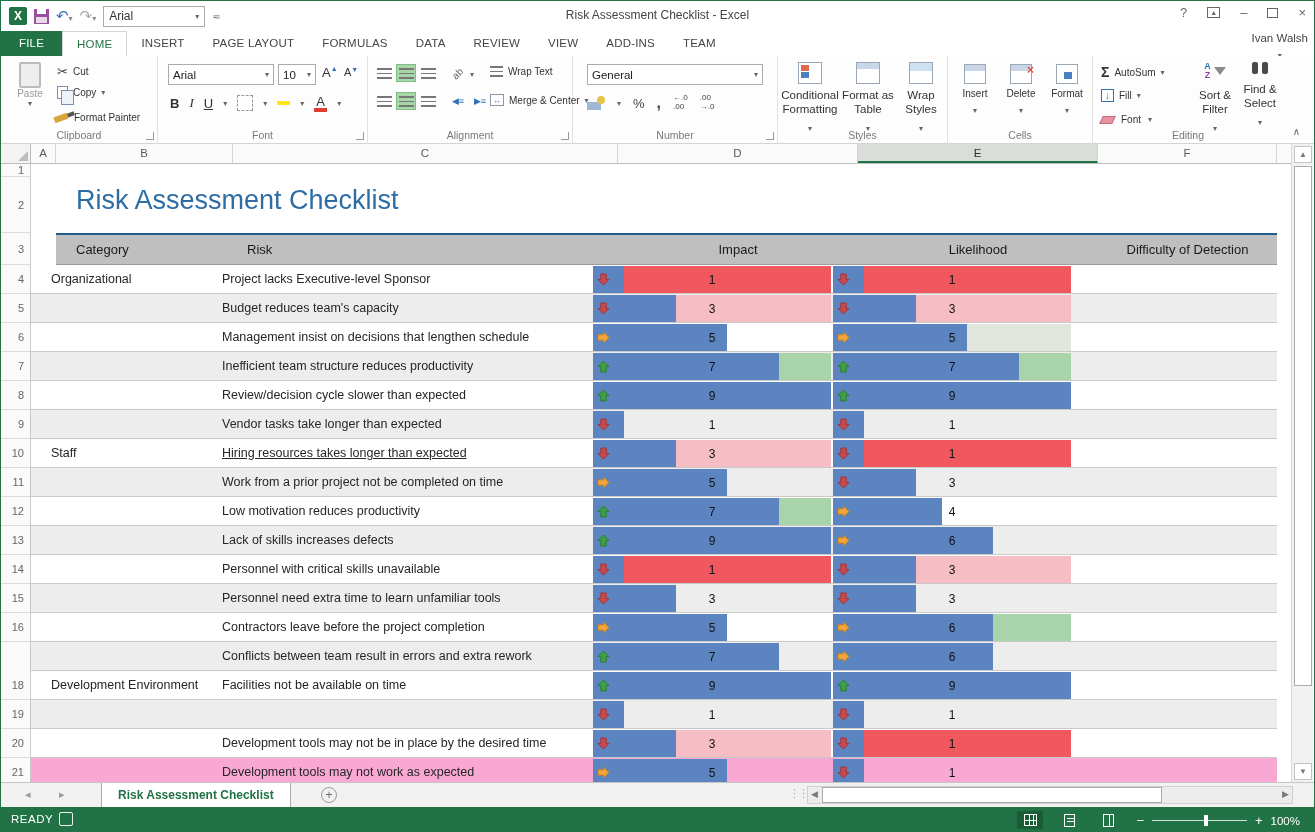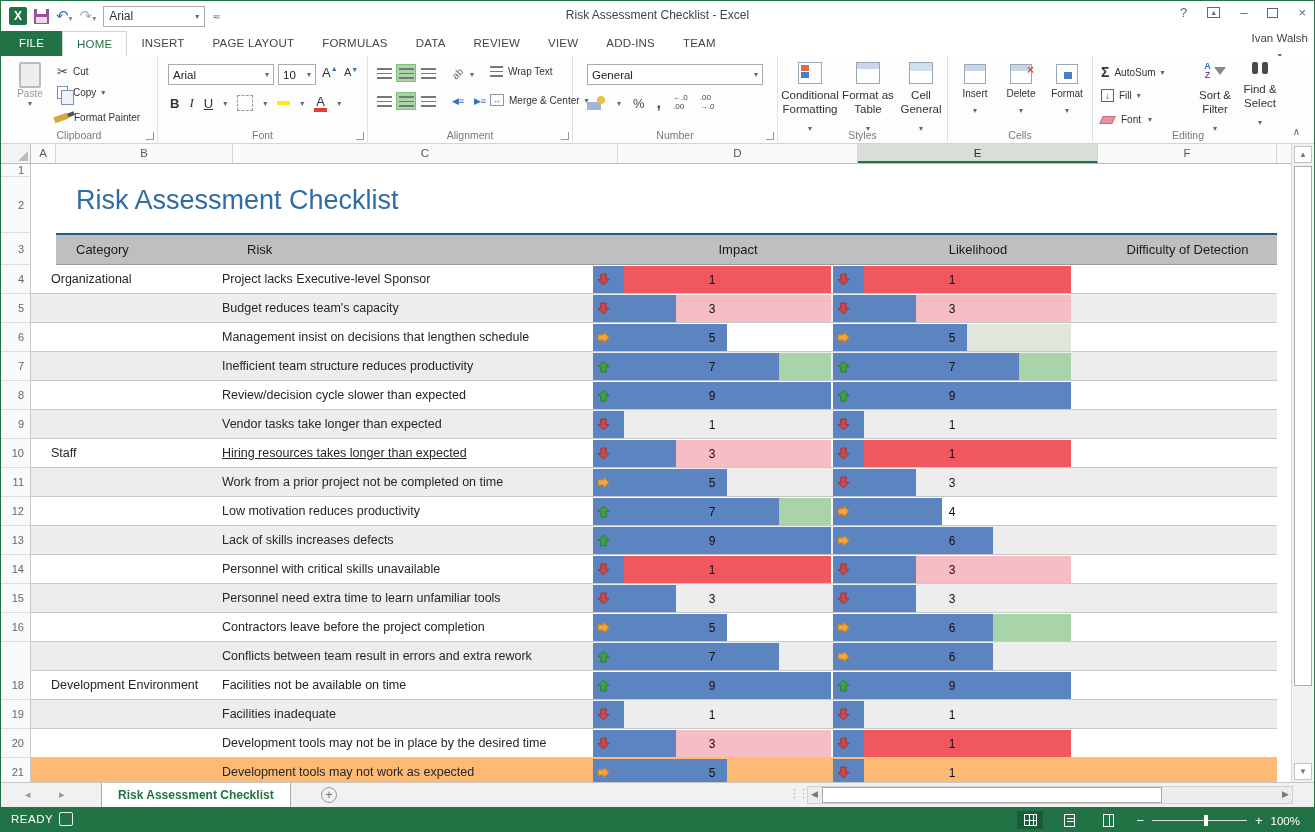--- a/index.html
+++ b/index.html
@@ -283,21 +283,21 @@
         <div class="big-label">Conditional Formatting</div>
         <span class="drop">▾</span>
       </div>
       <div class="abs" style="left:62px;top:6px;width:56px;text-align:center">
         <span class="mini-grid" style="display:inline-block"></span>
         <div class="big-label">Format as Table</div>
         <span class="drop">▾</span>
       </div>
       <div class="abs" style="left:118px;top:6px;width:50px;text-align:center">
         <span class="mini-grid" style="display:inline-block;background:linear-gradient(#cfe0f1 0 0) 0 0/24px 8px no-repeat,#fff"></span>
-        <div class="big-label">Cell General</div>
+        <div class="big-label">Wrap Styles</div>
         <span class="drop">▾</span>
       </div>
       <div class="rlabel">Styles</div>
     </div>
 
     <div class="rgroup" style="left:947px;width:145px">
       <div class="abs" style="left:6px;top:8px;width:42px;text-align:center">
         <span class="mini-grid" style="display:inline-block;width:22px;height:20px"></span>
         <div class="rbtn-txt">Insert</div>
         <span class="drop">▾</span>
@@ -659,21 +659,20 @@
           </div>
           <div class="dcell" style="left: 802px; width: 238px; box-shadow: rgb(63, 160, 71) 0px 0px 0px 1px inset;">
             <div class="bar" style="width: 100%; background: rgb(91, 132, 192);"></div>
             <svg width="13" height="13" viewBox="0 0 13 13">
               <path d="M6.5 1 L12 6.5 H9.2 V12 H3.8 V6.5 H1 Z" fill="#3E9E4A" stroke="#2E7D32" stroke-linejoin="round"></path>
             </svg>
             <div class="val">9</div>
           </div>
         </div>
         <div class="srow" style="top: 536px; height: 29px; background: rgb(237, 237, 237); border-bottom: 1px solid rgb(201, 201, 201);">
-          <div class="cell-text" style="left: 191px; width: 365px;">Facilities  inadequate</div>
           <div class="dcell" style="left: 562px; width: 238px;">
             <div class="bar" style="width: 13%; background: rgb(91, 132, 192);"></div>
             <svg width="13" height="13" viewBox="0 0 13 13" class="rot180">
               <path d="M6.5 1 L12 6.5 H9.2 V12 H3.8 V6.5 H1 Z" fill="#C9484E" stroke="#9E3639" stroke-linejoin="round"></path>
             </svg>
             <div class="val">1</div>
           </div>
           <div class="dcell" style="left: 802px; width: 238px;">
             <div class="bar" style="width: 13%; background: rgb(91, 132, 192);"></div>
             <svg width="13" height="13" viewBox="0 0 13 13" class="rot180">
@@ -694,21 +693,21 @@
           </div>
           <div class="dcell" style="left: 802px; width: 238px; box-shadow: rgb(213, 73, 79) 0px 0px 0px 1px inset;">
             <div class="bg" style="width: 100%; background: rgb(241, 87, 94);"></div>
             <div class="bar" style="width: 13%; background: rgb(91, 132, 192);"></div>
             <svg width="13" height="13" viewBox="0 0 13 13" class="rot180">
               <path d="M6.5 1 L12 6.5 H9.2 V12 H3.8 V6.5 H1 Z" fill="#C9484E" stroke="#9E3639" stroke-linejoin="round"></path>
             </svg>
             <div class="val">1</div>
           </div>
         </div>
-        <div class="srow" style="top: 594px; height: 29px; background: #fdba74; border-bottom: 1px solid rgb(201, 201, 201);">
+        <div class="srow" style="top: 594px; height: 29px; background: #f9a8d4; border-bottom: 1px solid rgb(201, 201, 201);">
           <div class="cell-text" style="left: 191px; width: 365px;">Development tools may not work as expected</div>
           <div class="dcell" style="left: 562px; width: 238px;">
             <div class="bar" style="width: 56.5%; background: rgb(91, 132, 192);"></div>
             <svg width="13" height="13" viewBox="0 0 13 13" class="rot90">
               <path d="M6.5 1 L12 6.5 H9.2 V12 H3.8 V6.5 H1 Z" fill="#F2A53C" stroke="#C77F1F" stroke-linejoin="round"></path>
             </svg>
             <div class="val">5</div>
           </div>
           <div class="dcell" style="left: 802px; width: 238px;">
             <div class="bar" style="width: 13%; background: rgb(91, 132, 192);"></div>

